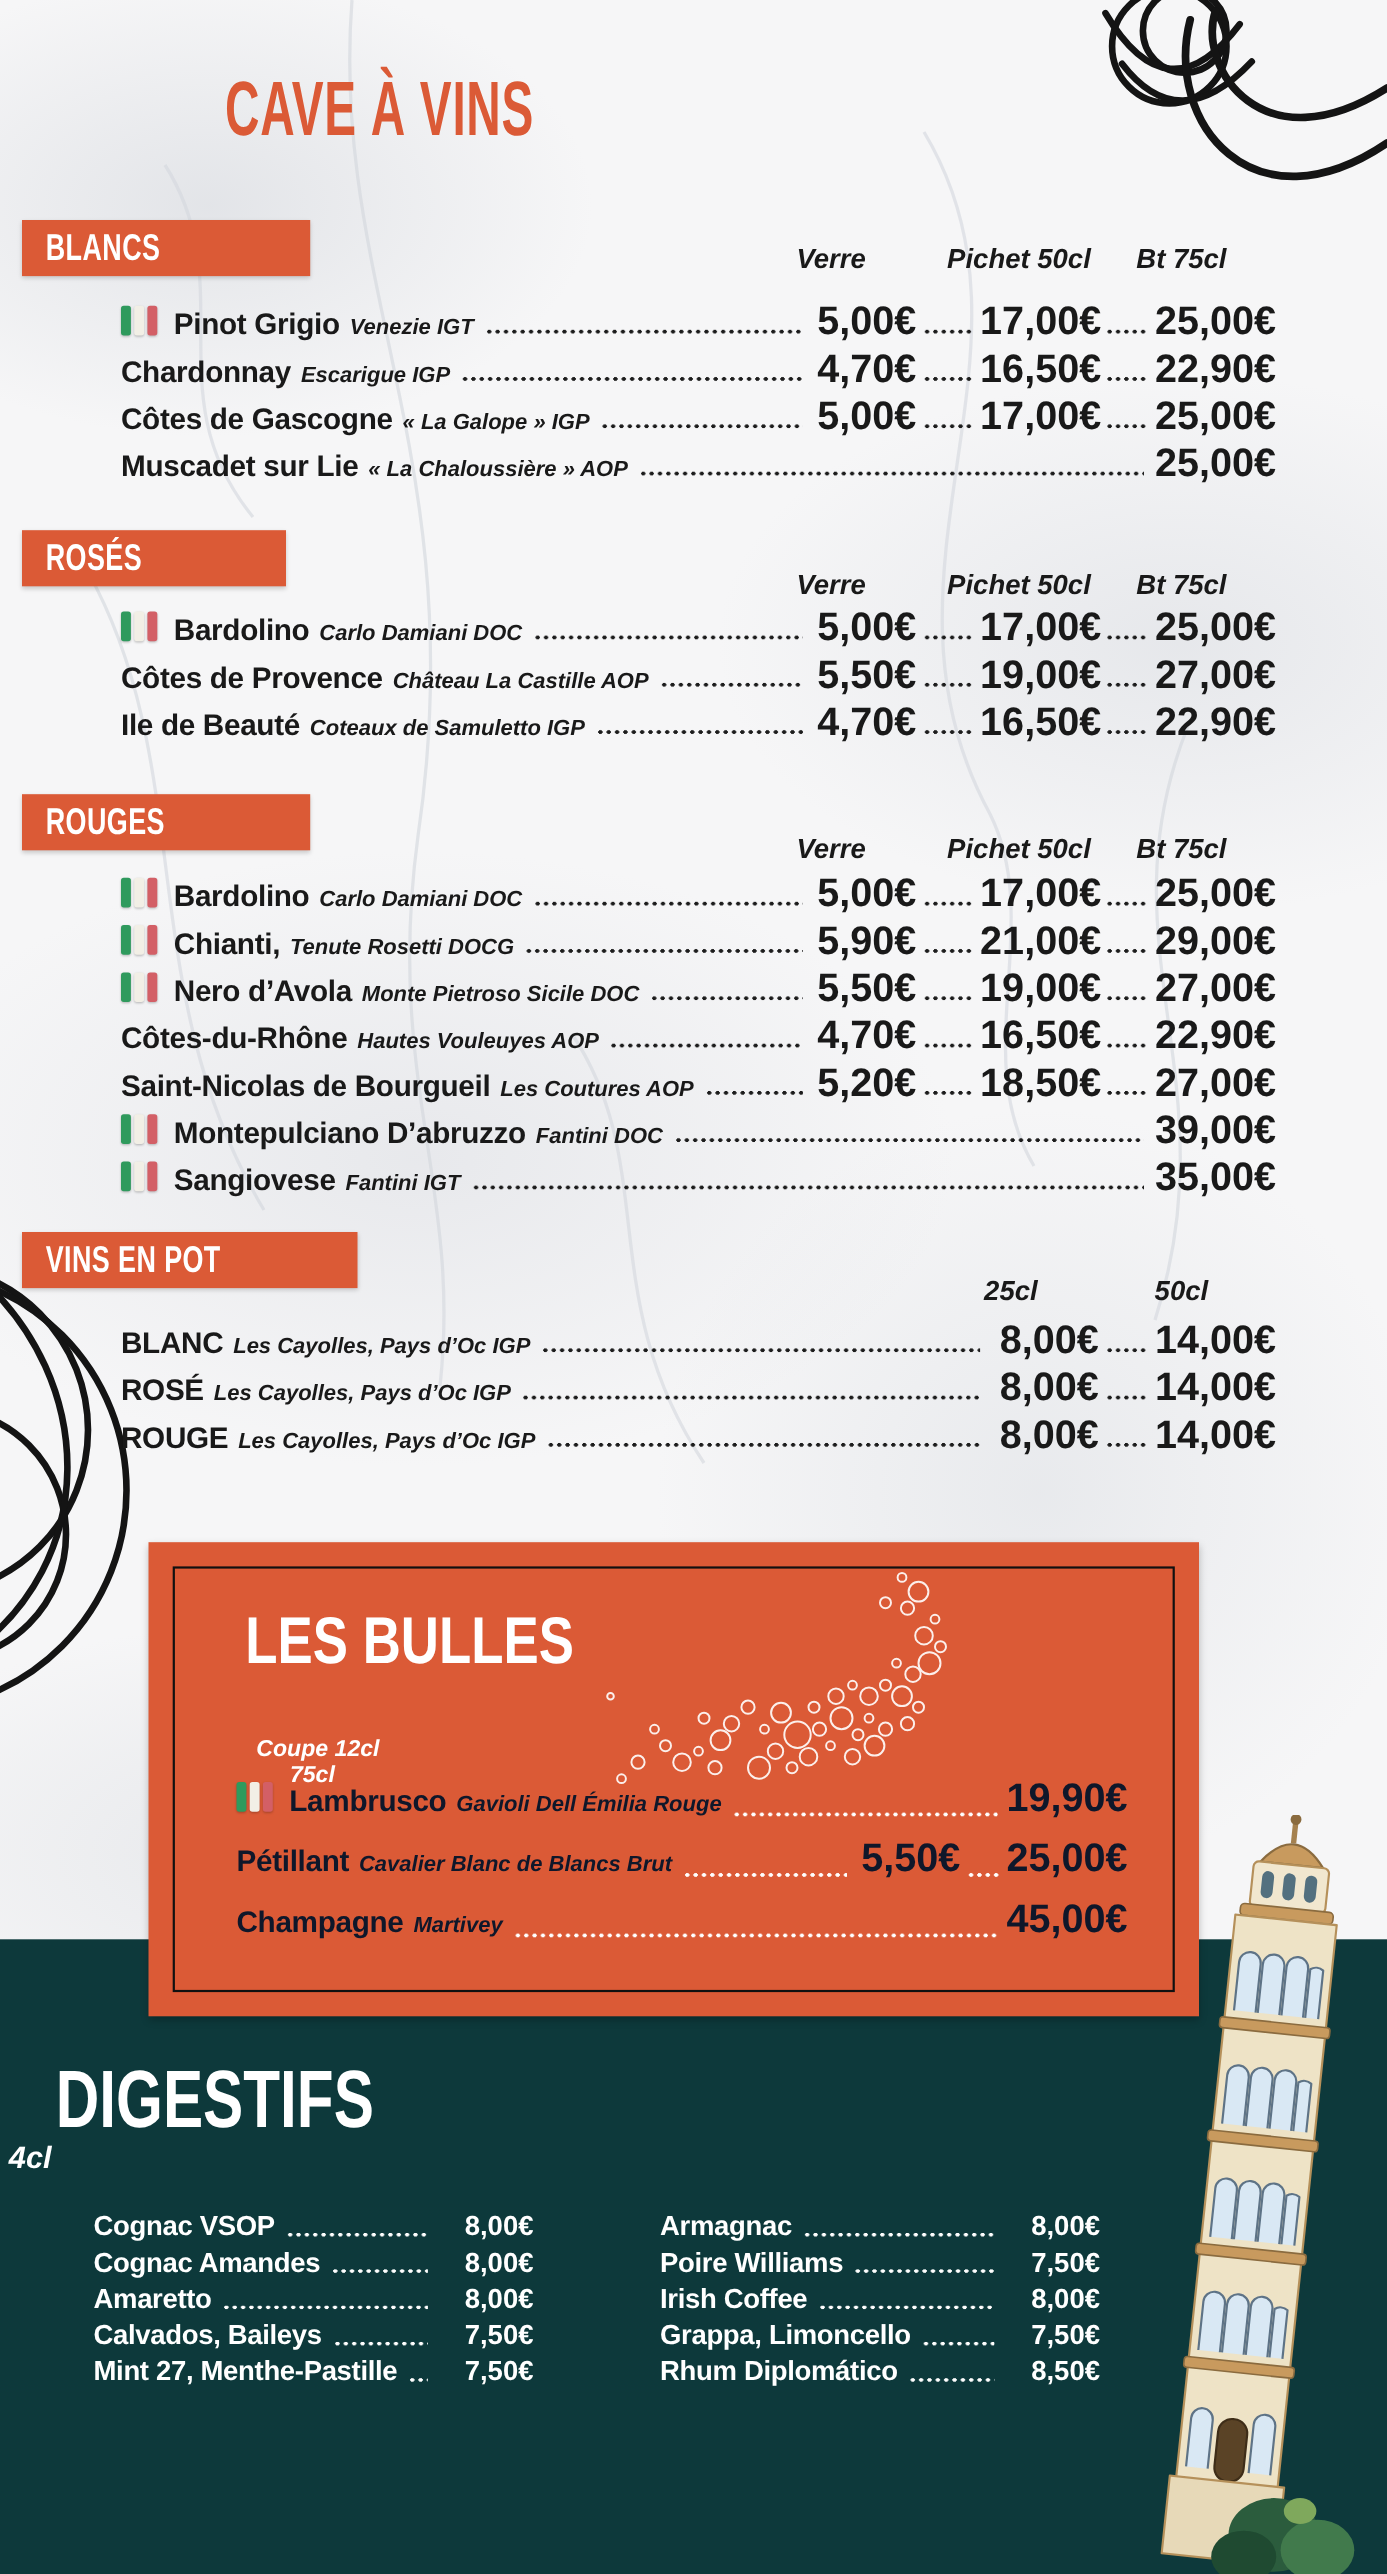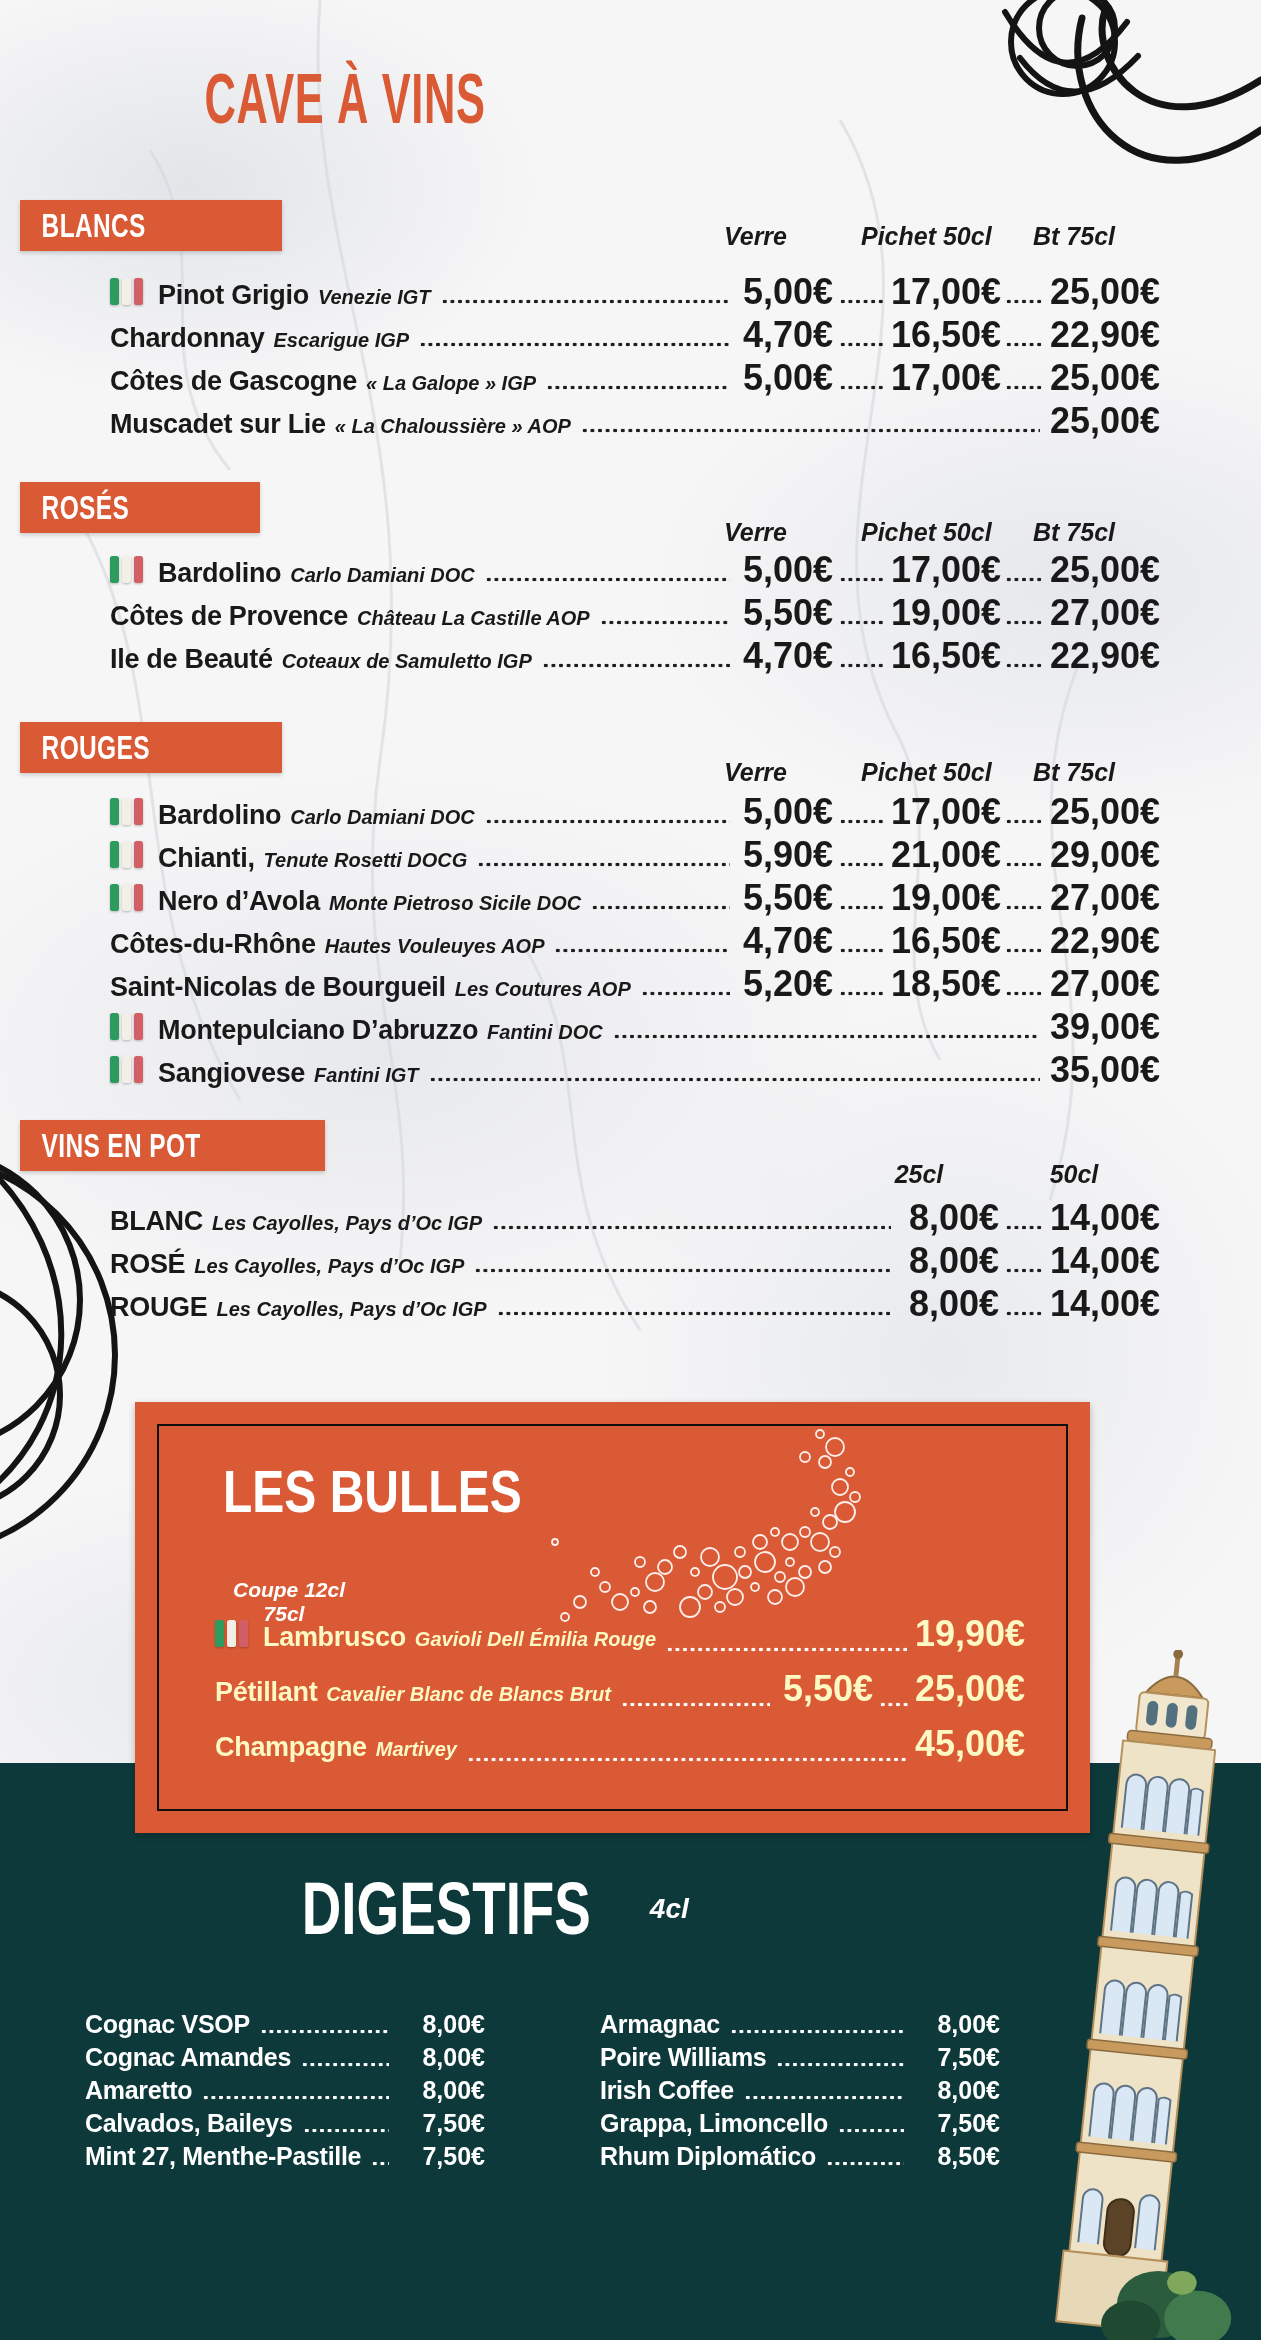--- a/index.html
+++ b/index.html
@@ -85,24 +85,24 @@
     transform:scaleX(.8);transform-origin:left center;white-space:nowrap;
   }
   .bulles-head{
     position:absolute;left:80px;top:176px;width:780px;display:flex;align-items:baseline;
     color:#fff;font-style:italic;font-weight:700;font-size:21px;line-height:24px;flex-direction:column;
   }
   .bulles-head .sp{flex:1;}
   .bulles-head .hc{text-align:center;white-space:nowrap;}
   .hc.cp{width:120px;}
   .hc.b75{width:110px;margin-left:14px;}
-  .brows{position:absolute;left:80px;top:204px;width:805px;color:#fef9c3;}
+  .brows{position:absolute;left:80px;top:204px;width:805px;color:#0f172a;}
   .brow{display:flex;align-items:baseline;height:55px;line-height:55px;}
 
-  .dig-title{position:absolute;left:0;top:1872px;width:940px;z-index:4;display:flex;justify-content:center;align-items:center;color:#fff;}
+  .dig-title{position:absolute;left:0;top:1872px;width:940px;z-index:4;display:flex;justify-content:center;align-items:flex-start;color:#fff;flex-direction:column;}
   .dig-title .t{font-size:74px;font-weight:700;line-height:1;transform:scaleX(.74);white-space:nowrap;}
   .dig-title .u{font-size:28px;font-style:italic;font-weight:700;margin-left:8px;}
   .dcol{position:absolute;top:2008px;z-index:4;}
   .dcol.left{left:85px;width:400px;}
   .dcol.right{left:600px;width:400px;}
   .drow{display:flex;align-items:baseline;height:33px;line-height:33px;color:#fff;font-weight:700;font-size:25px;}
   .dname{white-space:nowrap;letter-spacing:-.3px;}
   .drow .lead{margin-bottom:7px;height:4px;}
   .dprice{width:88px;text-align:right;white-space:nowrap;}
 

